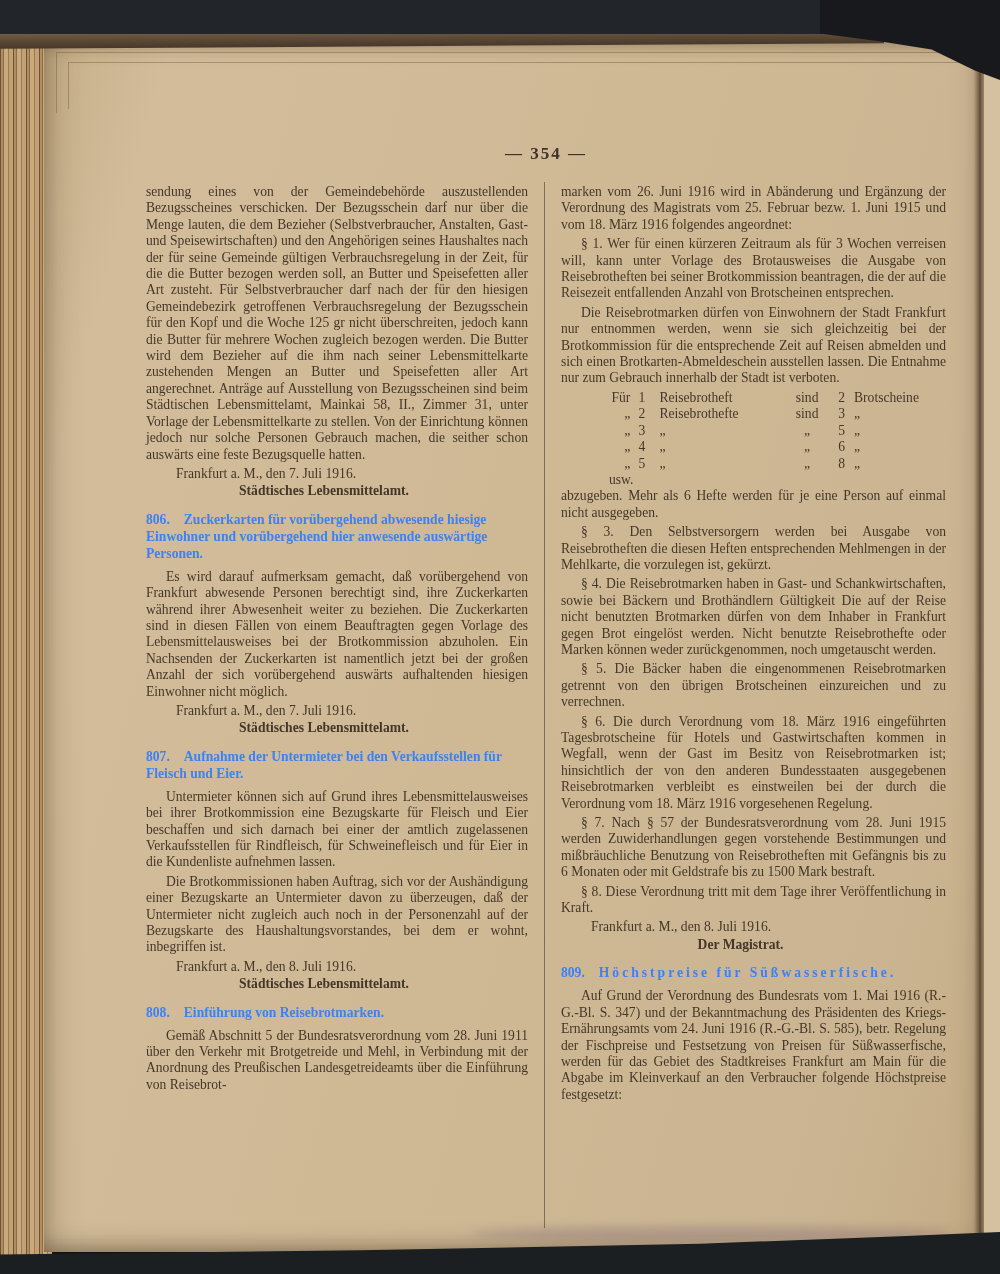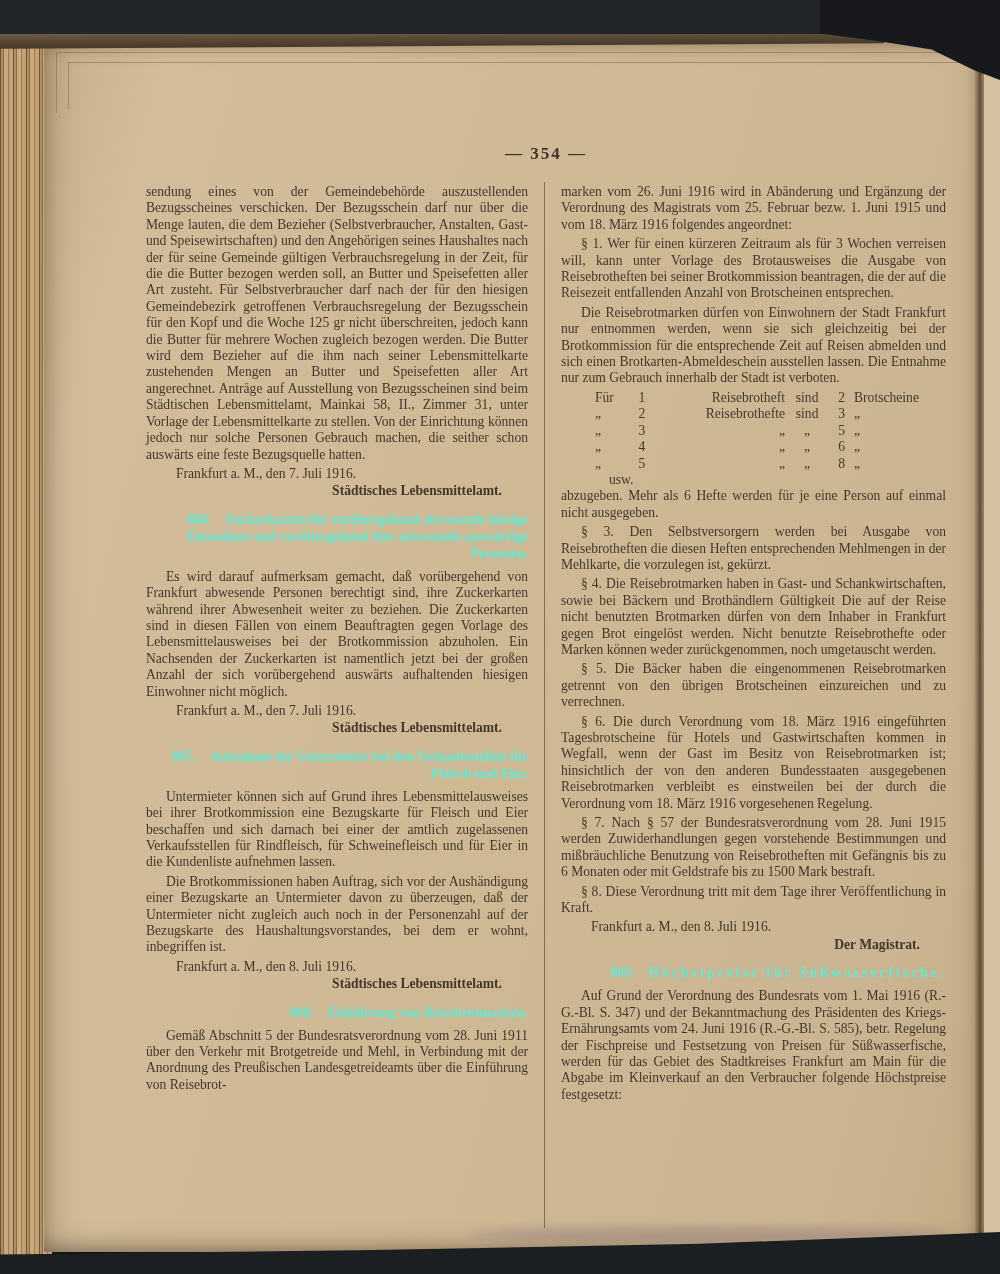--- a/index.html
+++ b/index.html
@@ -41,30 +41,30 @@
   .folio{width:800px;text-align:center;font-size:17px;font-weight:bold;
       letter-spacing:2px;color:#3f342a;}
   .cols{display:flex;gap:33px;margin-top:20px;}
   .col{width:385px;font-size:13.6px;line-height:16.4px;text-align:justify;}
   .divider{position:absolute;left:398px;top:38px;width:1px;height:1046px;
       background:rgba(62,47,32,.55);}
   p{margin:0 0 3px 0;}
   .para{text-indent:20px;}
   .noindent{text-indent:0;}
   .dateline{text-indent:30px;margin:2px 0 1px 0;}
-  .signature{text-align:right;padding-right:26px;font-weight:bold;margin:0 0 5px 0;}
-  .sec{text-align:right;font-weight:bold;margin:11px 0 7px 0;line-height:17px;color:#5eead4;}
+  .signature{text-align:center;padding-right:26px;font-weight:bold;margin:0 0 5px 0;}
+  .sec{text-align:left;font-weight:bold;margin:11px 0 7px 0;line-height:17px;color:#3b82f6;}
   .sec .num{margin-right:14px;}
   .sec-spaced .h-title{letter-spacing:3px;}
   .ration-table{margin:3px 0 0 34px;}
   .t-row{display:flex;}
   .t-row span{display:block;}
-  .c0{width:40px;text-align:left;}
+  .c0{width:40px;text-align:right;}
   .c1{width:26px;text-align:center;}
-  .c2{width:142px;text-align:right;padding-left:6px;}
+  .c2{width:142px;text-align:left;padding-left:6px;}
   .c3{width:50px;text-align:center;}
   .c4{width:28px;text-align:center;}
   .c5{width:104px;text-align:left;}
   .t-footer{margin-left:14px;}
 </style>
 </head>
 <body>
 
 <div id="stage">
 

